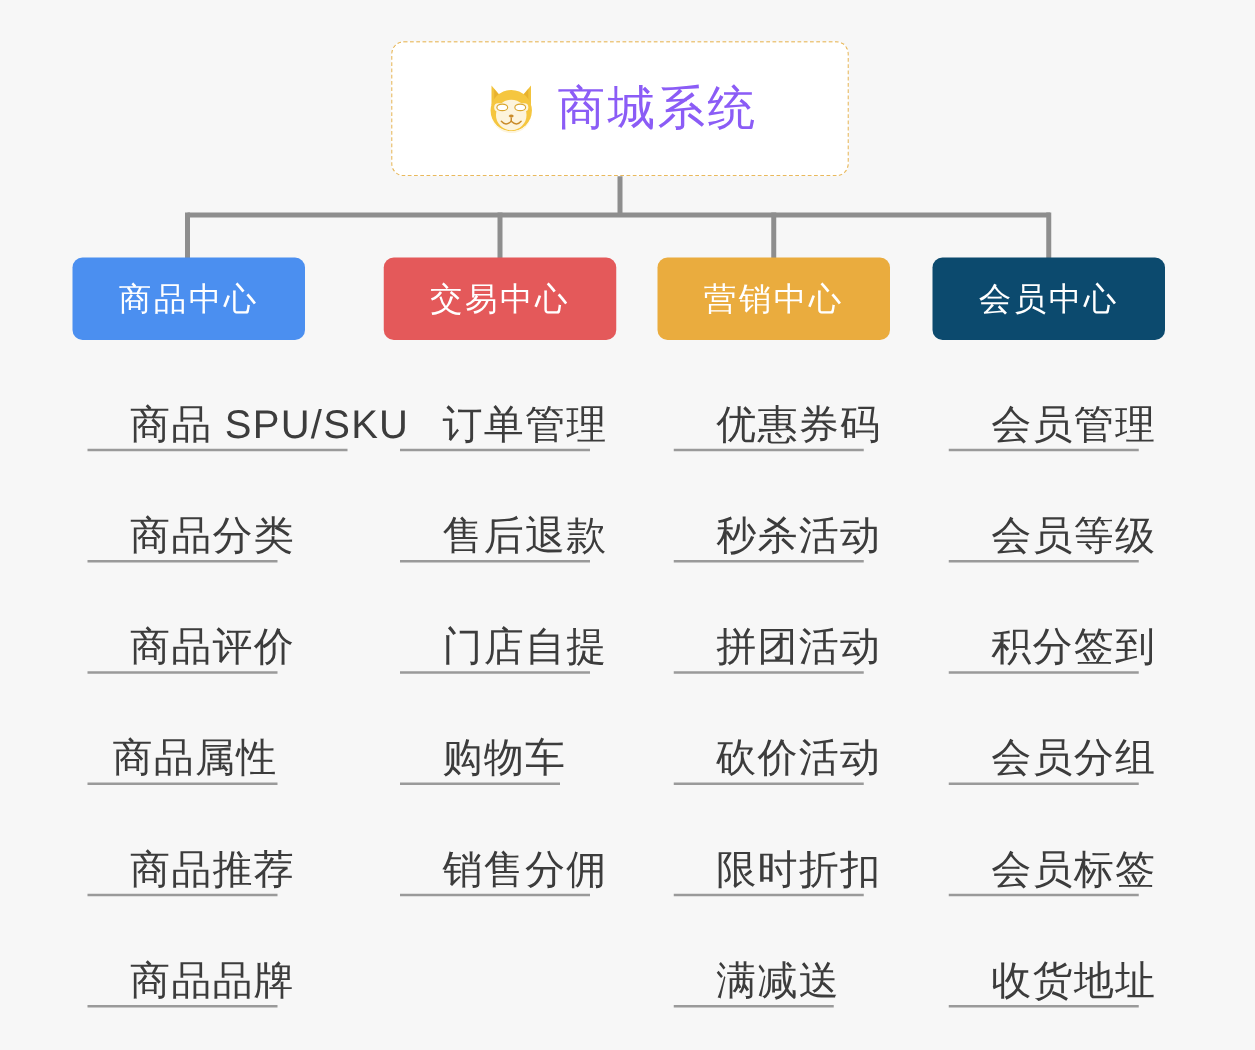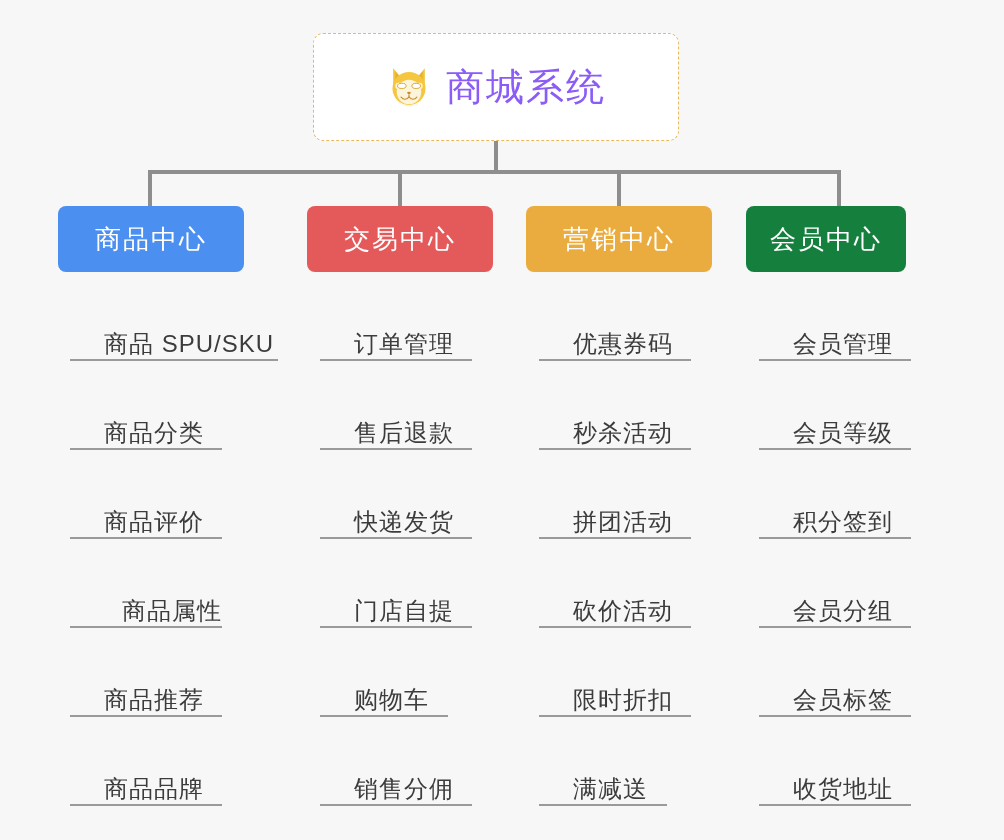--- a/index.html
+++ b/index.html
@@ -81,21 +81,21 @@
     align-items: center;
     justify-content: center;
     color: #ffffff;
     font-size: 26px;
     letter-spacing: 2px;
     white-space: nowrap;
   }
   .branch-0 { left: 58px;  width: 186px; background: #4b8ff0; }
   .branch-1 { left: 307px; width: 186px; background: #e4595a; }
   .branch-2 { left: 526px; width: 186px; background: #eaac3e; }
-  .branch-3 { left: 746px; width: 160px; background: #15803d; }
+  .branch-3 { left: 746px; width: 186px; background: #0c4a6e; }
 
   
   .drop-0 { left: 148px; top: 170px; height: 38px; }
   .drop-1 { left: 398px; top: 170px; height: 38px; }
   .drop-2 { left: 617px; top: 170px; height: 38px; }
   .drop-3 { left: 837px; top: 170px; height: 38px; }
 
   
   .leaf-col {
     position: absolute;
@@ -120,21 +120,21 @@
     position: relative;
     height: 89px;
     box-sizing: border-box;
     border-bottom: 2px solid #9a9a9a;
     display: flex;
     align-items: flex-end;
     padding-left: 34px;
     padding-bottom: 3px;
   }
   .leaf-label {
-    font-size: 24px;
+    font-size: 32px;
     color: #3c3c3c;
     letter-spacing: 1px;
     line-height: 1.15;
     white-space: nowrap;
     transform: translateY(2px);
   }
   
   .leaf-0 { width: 208px; }
   .leaf-1 { width: 152px; }
   .leaf-2 { width: 152px; }
@@ -211,23 +211,20 @@
 
   <div class="leaf-col leaf-col-1">
     <div class="spine"></div>
     <div class="leaf leaf-1">
         <span class="leaf-label">订单管理</span>
       </div>
     <div class="leaf leaf-1">
         <span class="leaf-label">售后退款</span>
       </div>
     <div class="leaf leaf-1">
-        <span class="leaf-label">快递发货</span>
-      </div>
-    <div class="leaf leaf-1">
         <span class="leaf-label">门店自提</span>
       </div>
     <div class="leaf leaf-1" style="width:128px">
         <span class="leaf-label">购物车</span>
       </div>
     <div class="leaf leaf-1">
         <span class="leaf-label">销售分佣</span>
       </div>
   </div>
 

